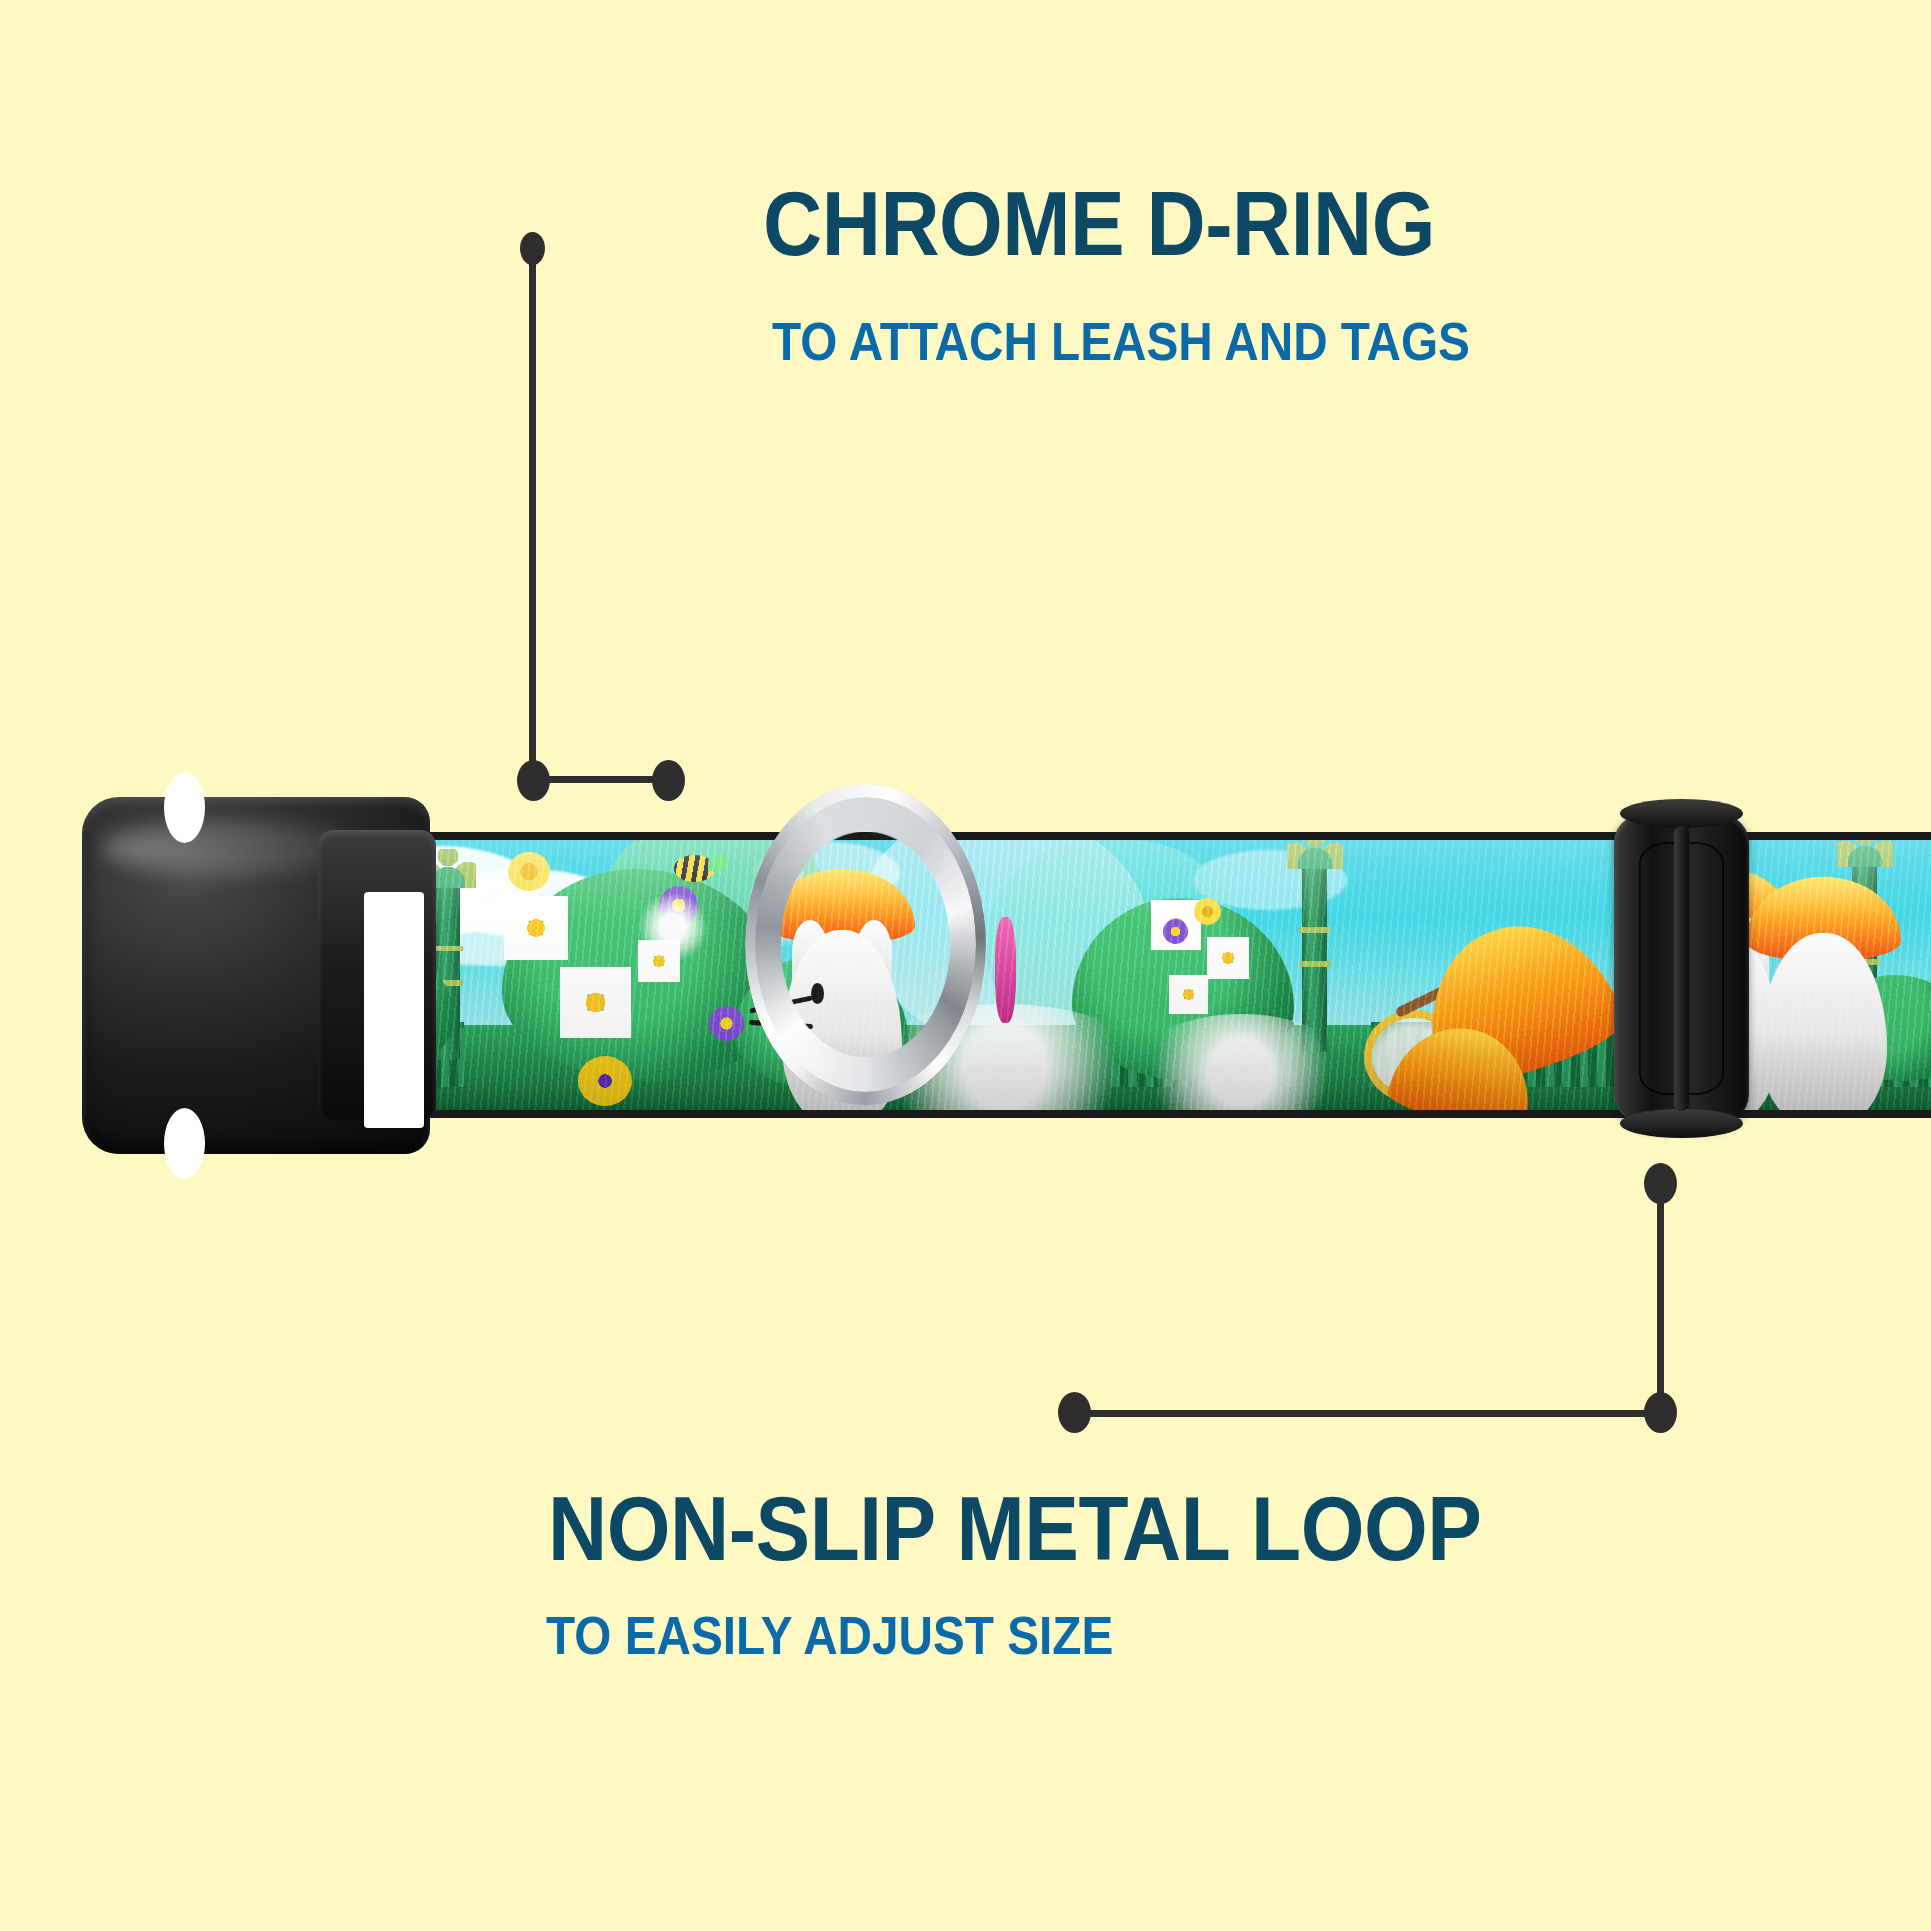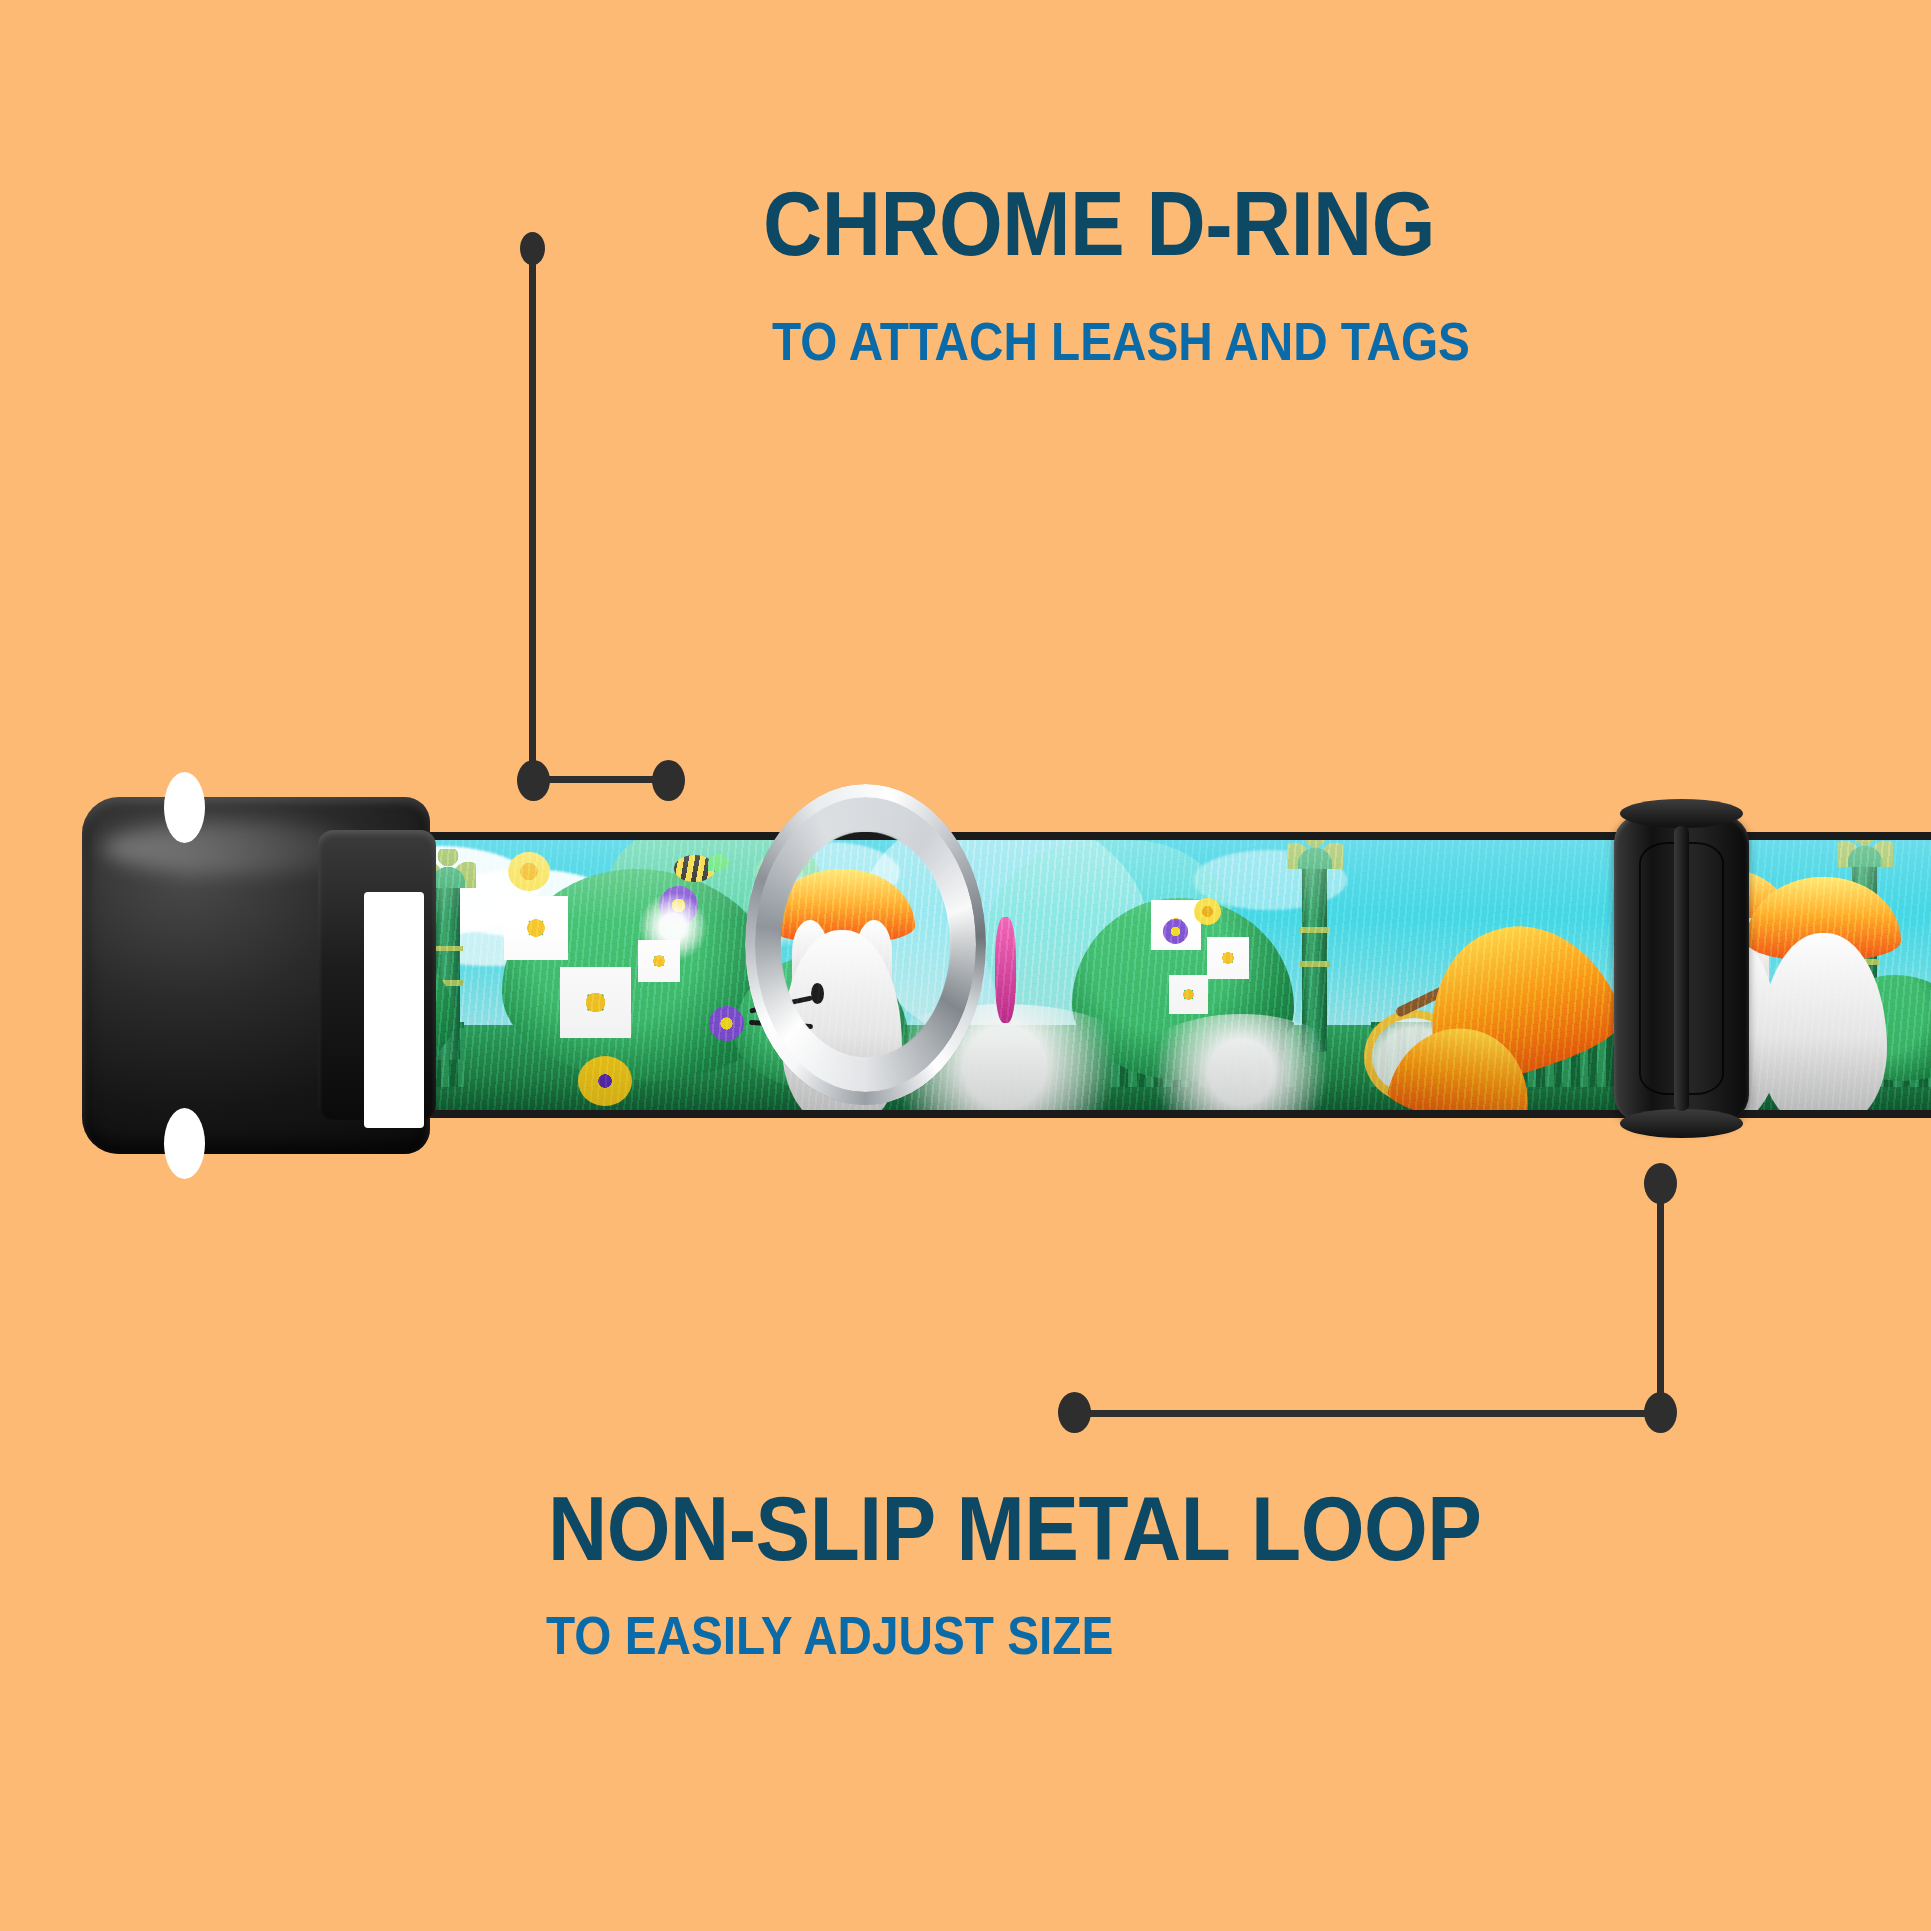--- a/index.html
+++ b/index.html
@@ -2,21 +2,21 @@
 <html><head>
 <meta charset="utf-8">
 <style>
   * { margin:0; padding:0; box-sizing:border-box; }
   html, body {
     width:1931px; height:1931px;
     background:#ffffff;
     font-family:"Liberation Sans", sans-serif;
     overflow:hidden;
   }
-  #stage { position:relative; width:1931px; height:1931px; background:#fdba74; }
+  #stage { position:relative; width:1931px; height:1931px; background:#fef9c3; }
 
   
   .callout-title {
     position:absolute;
     font-family:"Liberation Sans", sans-serif;
     font-weight:bold;
     letter-spacing:-0.5px;
     white-space:nowrap;
     transform-origin:left center;
   }

